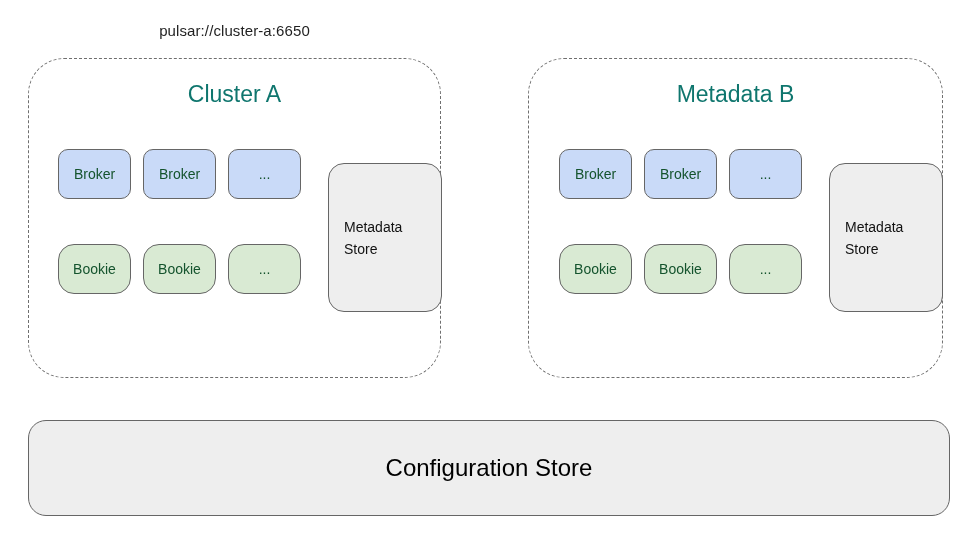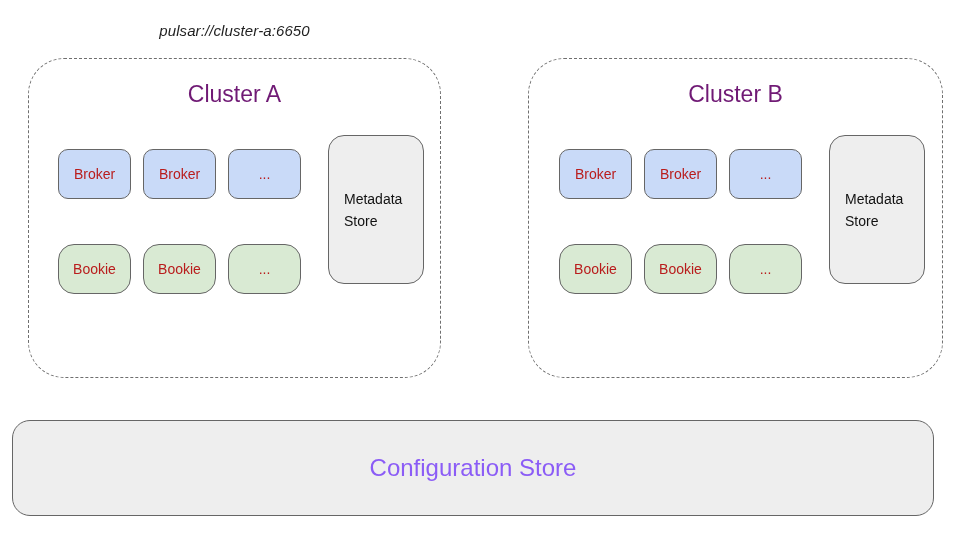--- a/index.html
+++ b/index.html
@@ -12,21 +12,20 @@
   }
   .canvas { position: relative; width: 974px; height: 537px; }
 
   .endpoint-label {
     position: absolute;
     top: 22px;
     text-align: center;
     font-size: 15px;
     color: #1f1f1f;
     letter-spacing: 0.1px;
-    font-style: italic;
   }
   .endpoint-a { left: 28px; width: 413px; }
   .endpoint-b { left: 528px; width: 415px; }
 
   .cluster-box {
     position: absolute;
     top: 58px;
     height: 320px;
     border: 1px dashed var(--cluster-border, #6f6f6f);
     border-radius: 36px;
@@ -34,66 +33,66 @@
   }
   .cluster-a { left: 28px; width: 413px; }
   .cluster-b { left: 528px; width: 415px; }
 
   .cluster-title {
     position: absolute;
     top: 22px; left: 0;
     width: 100%;
     text-align: center;
     font-size: 23px;
-    color: #701a75;
+    color: #0f766e;
   }
 
   .node {
     position: absolute;
     border: 1.5px solid var(--box-border, #666666);
     border-radius: 10px;
     display: flex;
     align-items: center;
     justify-content: center;
     font-size: 14px;
-    color: #b91c1c;
+    color: #14532d;
   }
   .small-node { width: 73px; height: 50px; }
   .broker { background: var(--broker-fill, #c9daf8); }
   .bookie { background: var(--bookie-fill, #d9ead3); border-radius: 16px; }
 
   .metadata-store {
     position: absolute;
-    left: 299px; top: 76px;
-    width: 96px; height: 149px;
+    left: 299px; top: 104px;
+    width: 114px; height: 149px;
     background: var(--store-fill, #eeeeee);
     border: 1.5px solid var(--box-border, #666666);
     border-radius: 16px;
     display: flex;
     align-items: center;
     justify-content: flex-start;
     padding-left: 15px;
     padding-right: 8px;
     font-size: 14px;
     line-height: 22px;
     color: #111111;
   }
 
   .configuration-store {
     position: absolute;
-    left: 12px; top: 420px;
+    left: 28px; top: 420px;
     width: 922px; height: 96px;
     background: var(--store-fill, #eeeeee);
     border: 1.5px solid var(--box-border, #666666);
     border-radius: 18px;
     display: flex;
     align-items: center;
     justify-content: center;
     font-size: 24px;
-    color: #8b5cf6;
+    color: #000000;
   }
 </style>
 </head>
 <body>
 
 <div class="canvas">
 
   <div class="endpoint-label endpoint-a">pulsar://cluster-a:6650</div>
 
   <div class="cluster-box cluster-a">
@@ -104,21 +103,21 @@
     <div class="node small-node broker" style="left:199px; top:90px;">...</div>
 
     <div class="node small-node bookie" style="left:29px; top:185px;">Bookie</div>
     <div class="node small-node bookie" style="left:114px; top:185px;">Bookie</div>
     <div class="node small-node bookie" style="left:199px; top:185px;">...</div>
 
     <div class="metadata-store">Metadata Store</div>
   </div>
 
   <div class="cluster-box cluster-b">
-    <div class="cluster-title">Cluster B</div>
+    <div class="cluster-title">Metadata B</div>
 
     <div class="node small-node broker" style="left:30px; top:90px;">Broker</div>
     <div class="node small-node broker" style="left:115px; top:90px;">Broker</div>
     <div class="node small-node broker" style="left:200px; top:90px;">...</div>
 
     <div class="node small-node bookie" style="left:30px; top:185px;">Bookie</div>
     <div class="node small-node bookie" style="left:115px; top:185px;">Bookie</div>
     <div class="node small-node bookie" style="left:200px; top:185px;">...</div>
 
     <div class="metadata-store" style="left:300px;">Metadata Store</div>

